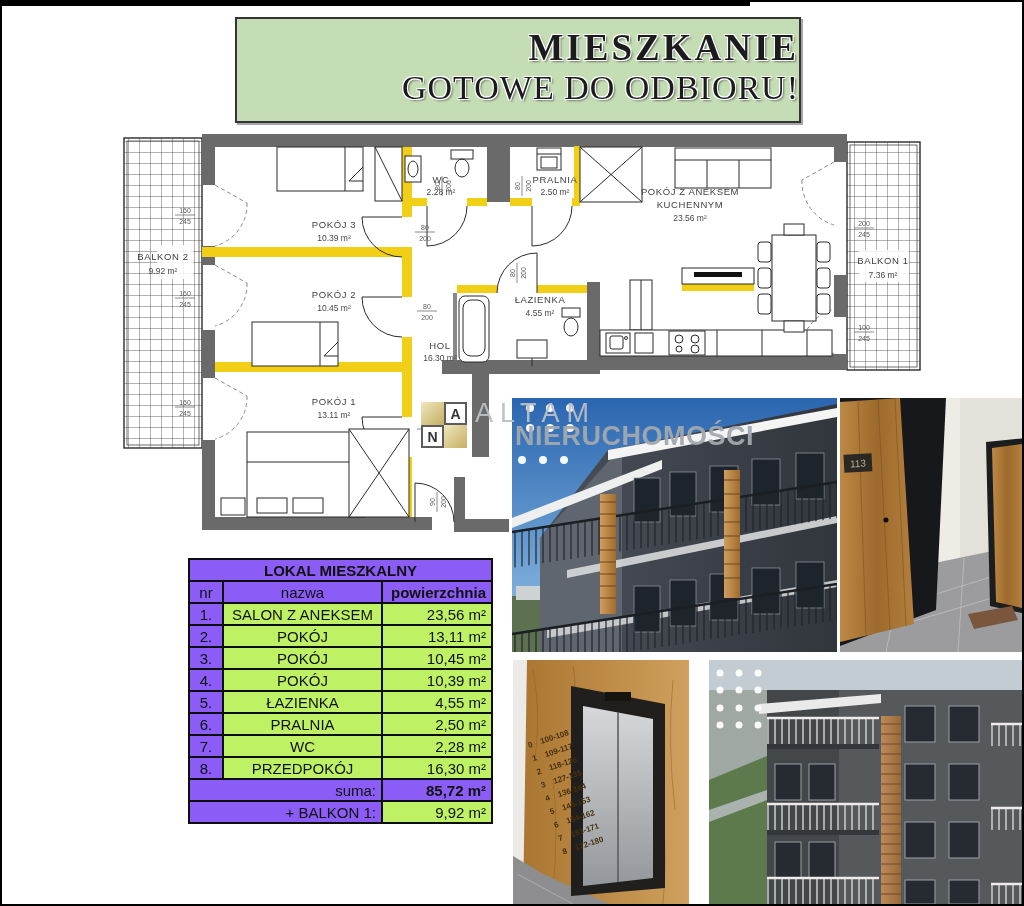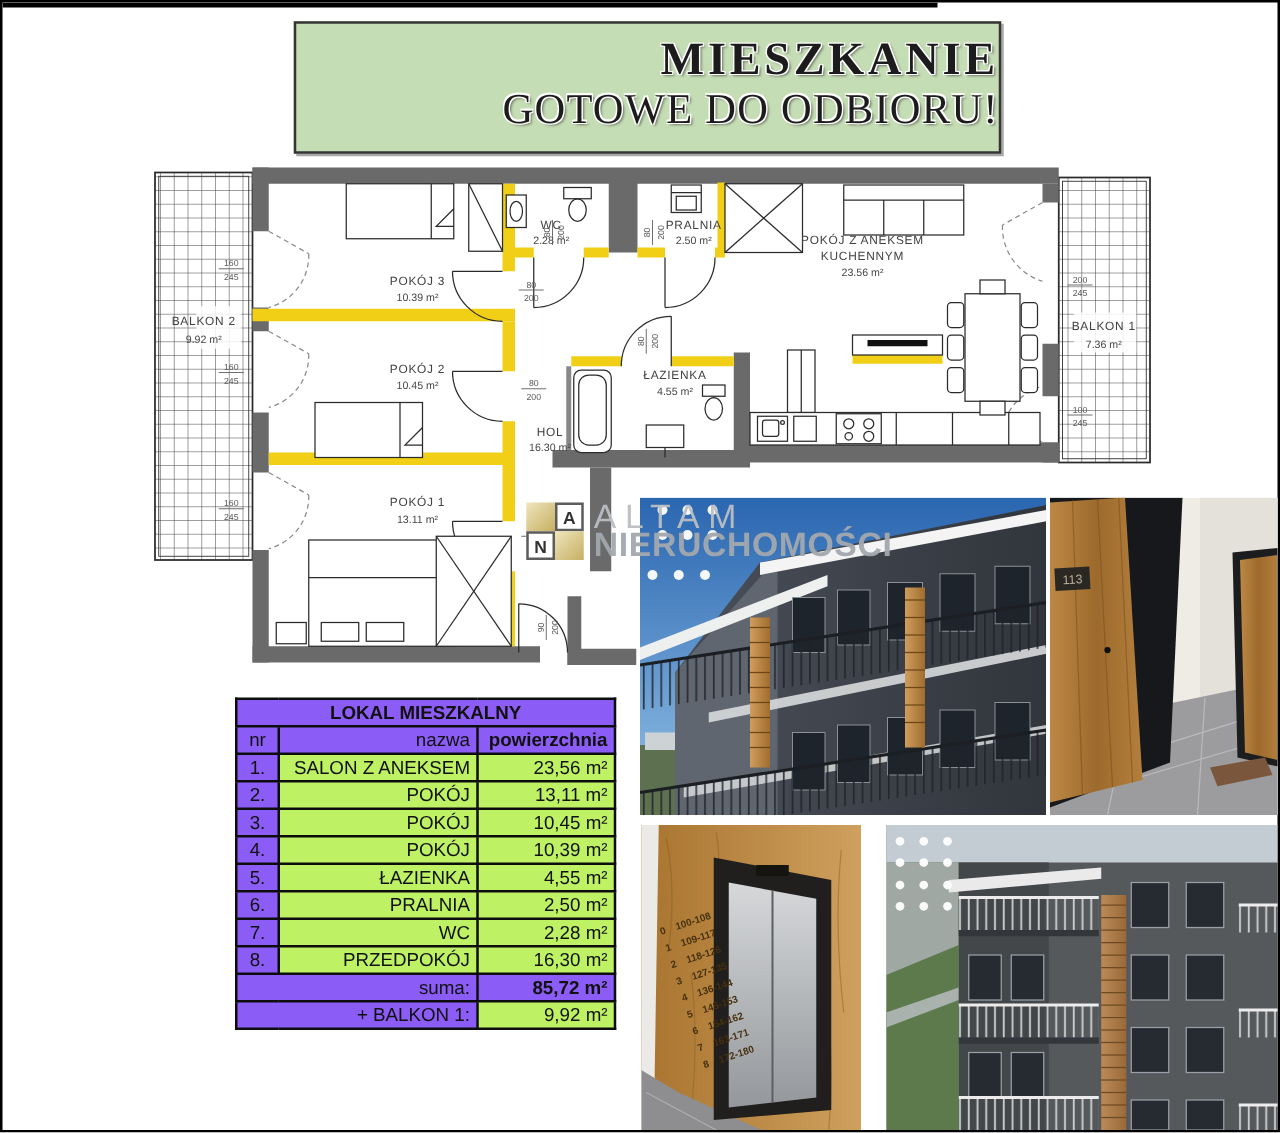--- a/index.html
+++ b/index.html
@@ -32,41 +32,41 @@
   .bdoor{fill:none;stroke:#8a8a8a;stroke-width:1;stroke-dasharray:4 3;}
   .rail{fill:url(#hatch);stroke:#2b2b2b;stroke-width:1.4;}
 
   
   .area-table{position:absolute;left:186px;top:556px;border-collapse:collapse;
               font-size:15px;color:#111;}
   .area-table td{border:2px solid #0d0d0d;height:20px;padding:0 5px;background:#bef264;white-space:nowrap;}
   .area-table .g{background:#8b5cf6;}
   .area-table .ttl{text-align:center;font-weight:600;}
   .area-table .cn{width:22px;text-align:center;}
-  .area-table .cm{width:147px;text-align:right;}
+  .area-table .cm{width:147px;text-align:center;}
   .area-table .cp{width:98px;text-align:right;margin-top:15px;}
   .area-table .rt{text-align:right;}
   .area-table .b{font-weight:bold;}
 
   
   .photo{position:absolute;overflow:hidden;}
   .ph1{left:510px;top:396px;width:325px;height:254px;}
   .ph2{left:838px;top:396px;width:186px;height:254px;}
   .ph3{left:511px;top:658px;width:176px;height:244px;}
   .ph4{left:707px;top:658px;width:317px;height:244px;}
 
   
   .wm{position:absolute;left:419px;top:400px;z-index:6;display:flex;align-items:flex-start;}
   .wm-grid{display:grid;grid-template-columns:23px 23px;grid-template-rows:23px 23px;}
   .wm-gold{background:linear-gradient(135deg,#efe6bd,#c6af62);}
   .wm-box{background:#fff;border:2px solid #5c5c5c;box-sizing:border-box;color:#333;
           font-weight:bold;font-size:14px;display:flex;align-items:center;justify-content:center;}
   .wm-txt{margin-left:8px;line-height:23px;}
   .wm-t1{font-size:27px;color:rgba(186,191,196,.95);letter-spacing:7px;}
-  .wm-t2{font-size:27px;font-weight:bold;color:rgba(162,168,174,.95);letter-spacing:.5px;}
+  .wm-t2{font-size:27px;font-weight:bold;color:rgba(162,168,174,.95);letter-spacing:.5px;margin-left:40px;}
 </style>
 </head>
 <body>
 
 <div class="page">
   <div class="topbar"></div>
 
   <div class="banner">
     <div class="l1">MIESZKANIE</div>
     <div class="l2">GOTOWE DO ODBIORU!</div>

